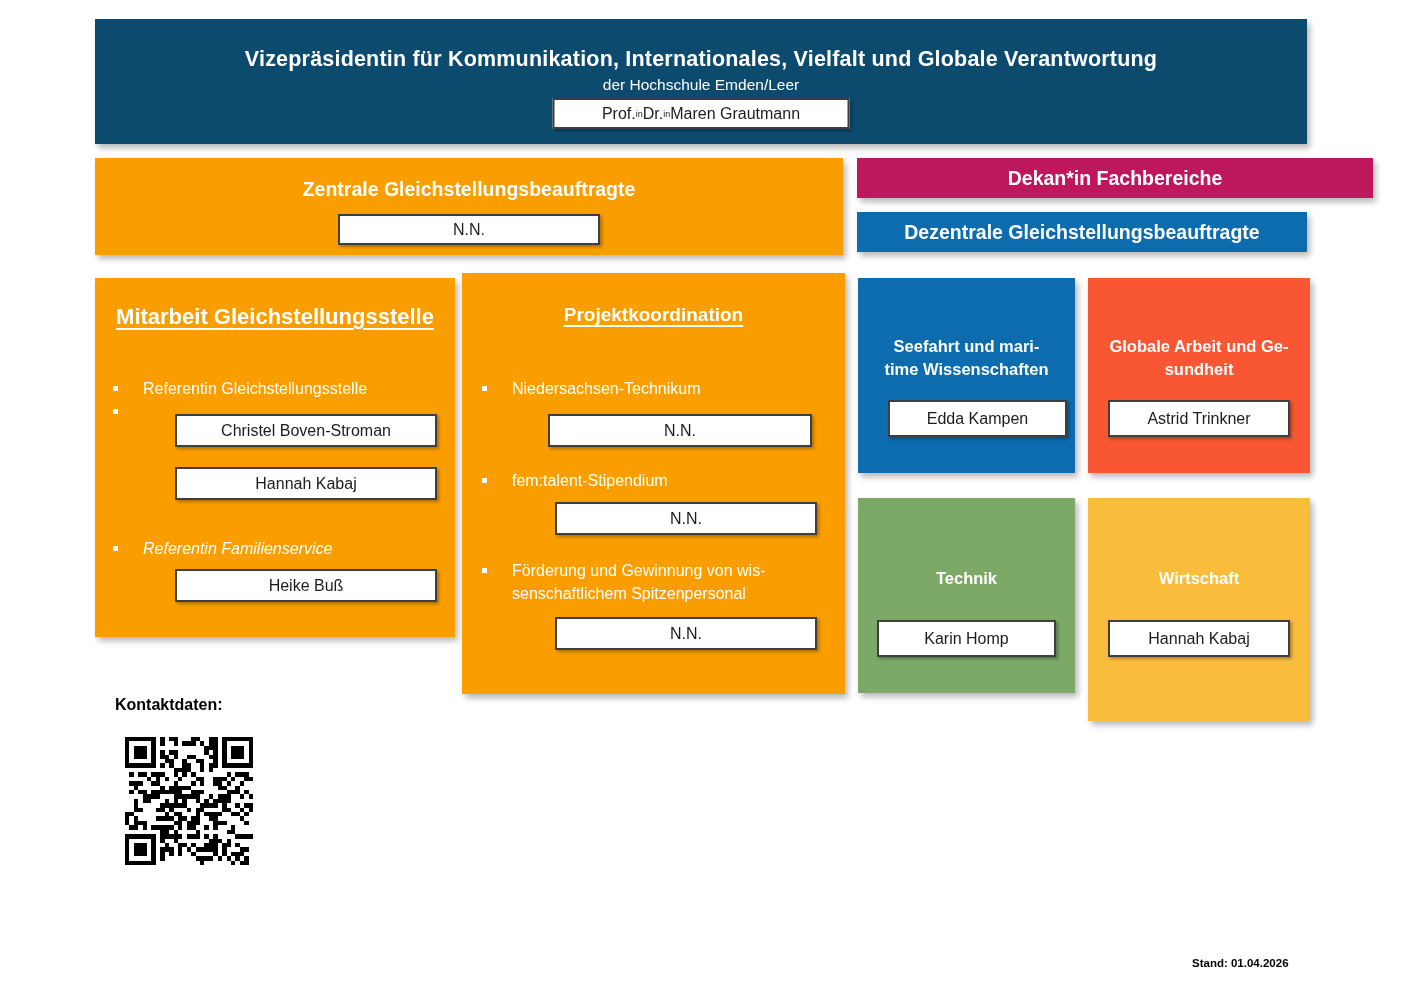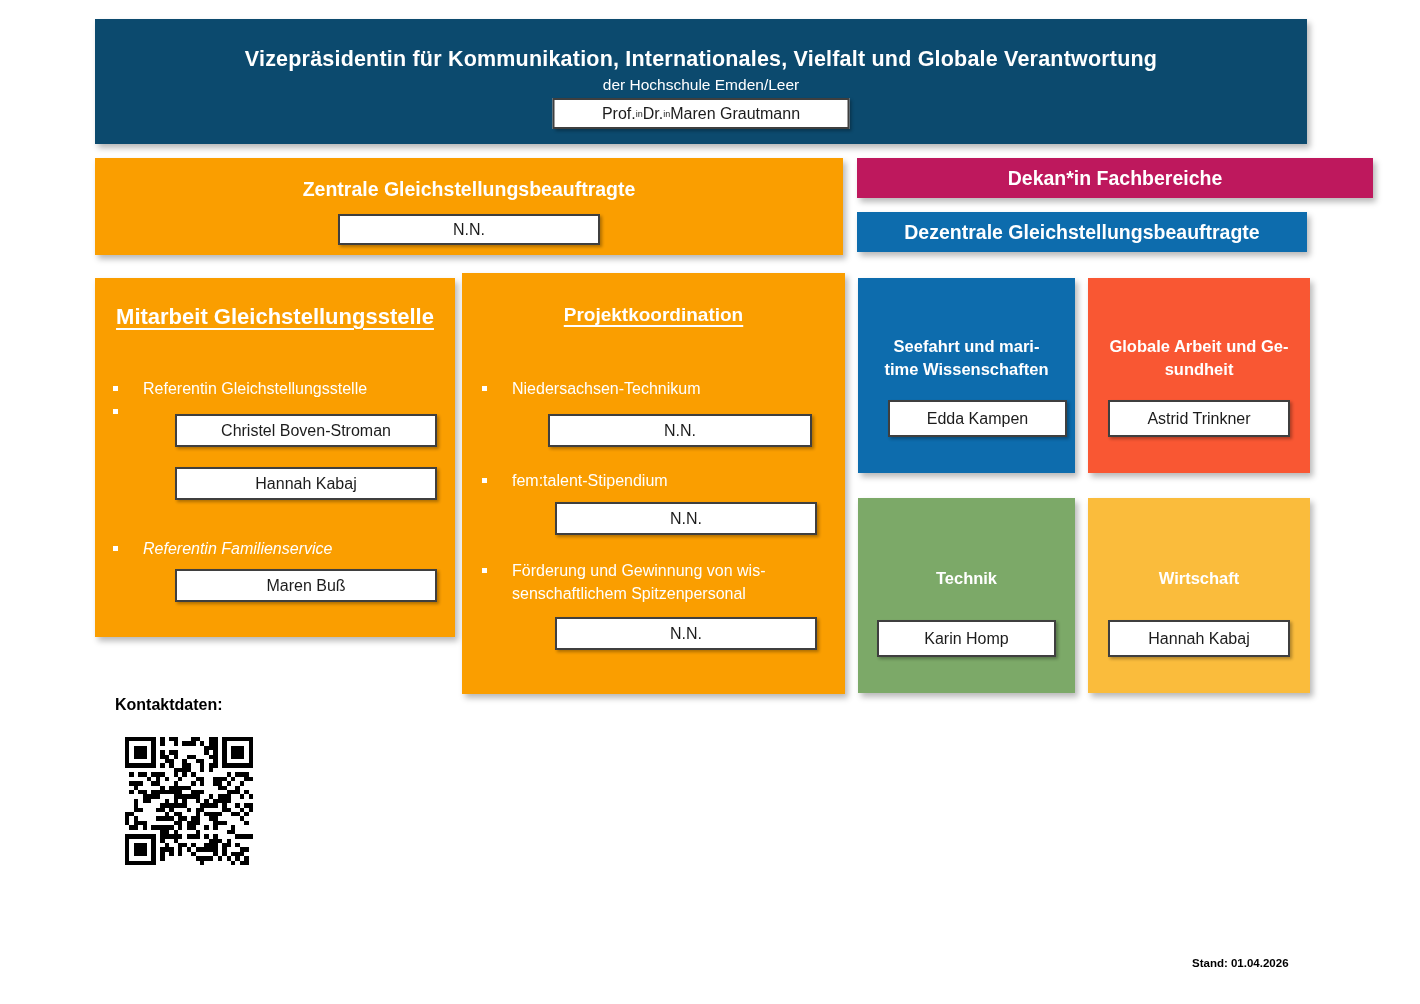--- a/index.html
+++ b/index.html
@@ -73,21 +73,21 @@
     </div>
     <div class="bullet" style="left:18px;top:122px;">
       <span class="sq"></span>
     </div>
     <div class="namebox" style="left:80px;top:136px;width:262px;height:33px;">Christel Boven-Stroman</div>
     <div class="namebox" style="left:80px;top:189px;width:262px;height:33px;">Hannah Kabaj</div>
     <div class="bullet" style="left:18px;top:259px;right:10px;font-style:italic;">
       <span class="sq"></span>
       <span class="btxt">Referentin Familienservice</span>
     </div>
-    <div class="namebox" style="left:80px;top:291px;width:262px;height:33px;">Maren Buß</div>
+    <div class="namebox" style="left:80px;top:291px;width:262px;height:33px;">Heike Buß</div>
   </div>
 
   <div class="cbox" style="left: 462px; top: 273px; width: 383px; height: 421px; background: rgb(250, 158, 0);">
     <div class="boxtitle" style="top:31px;font-size:19px;">Projektkoordination</div>
     <div class="bullet" style="left:20px;top:104px;right:10px;">
       <span class="sq"></span>
       <span class="btxt">Niedersachsen-Technikum</span>
     </div>
     <div class="namebox" style="left:86px;top:141px;width:264px;height:33px;">N.N.</div>
     <div class="bullet" style="left:20px;top:196px;right:10px;">
@@ -121,21 +121,21 @@
     <div class="namebox" style="left:20px;top:122px;width:182px;height:37px;">Astrid Trinkner</div>
   </div>
 
   <div class="cbox" style="left: 858px; top: 498px; width: 217px; height: 195px; background: rgb(124, 169, 104);">
     <div class="fb-label">
       <span>Technik</span>
     </div>
     <div class="namebox" style="left:19px;top:122px;width:179px;height:37px;">Karin Homp</div>
   </div>
 
-  <div class="cbox" style="left: 1088px; top: 498px; width: 222px; height: 195px; background: rgb(250, 188, 60);">
+  <div class="cbox" style="left: 1088px; top: 498px; width: 222px; height: 223px; background: rgb(250, 188, 60);">
     <div class="fb-label">
       <span>Wirtschaft</span>
     </div>
     <div class="namebox" style="left:20px;top:122px;width:182px;height:37px;">Hannah Kabaj</div>
   </div>
 
   <div class="kontakt">Kontaktdaten:</div>
   <div class="qr" id="qr"><svg viewBox="0 0 29 29" width="100%" height="100%" shape-rendering="crispEdges">
         <rect x="0" y="0" width="7" height="7" fill="#000"></rect>
         <rect x="1" y="1" width="5" height="5" fill="#fff"></rect>

